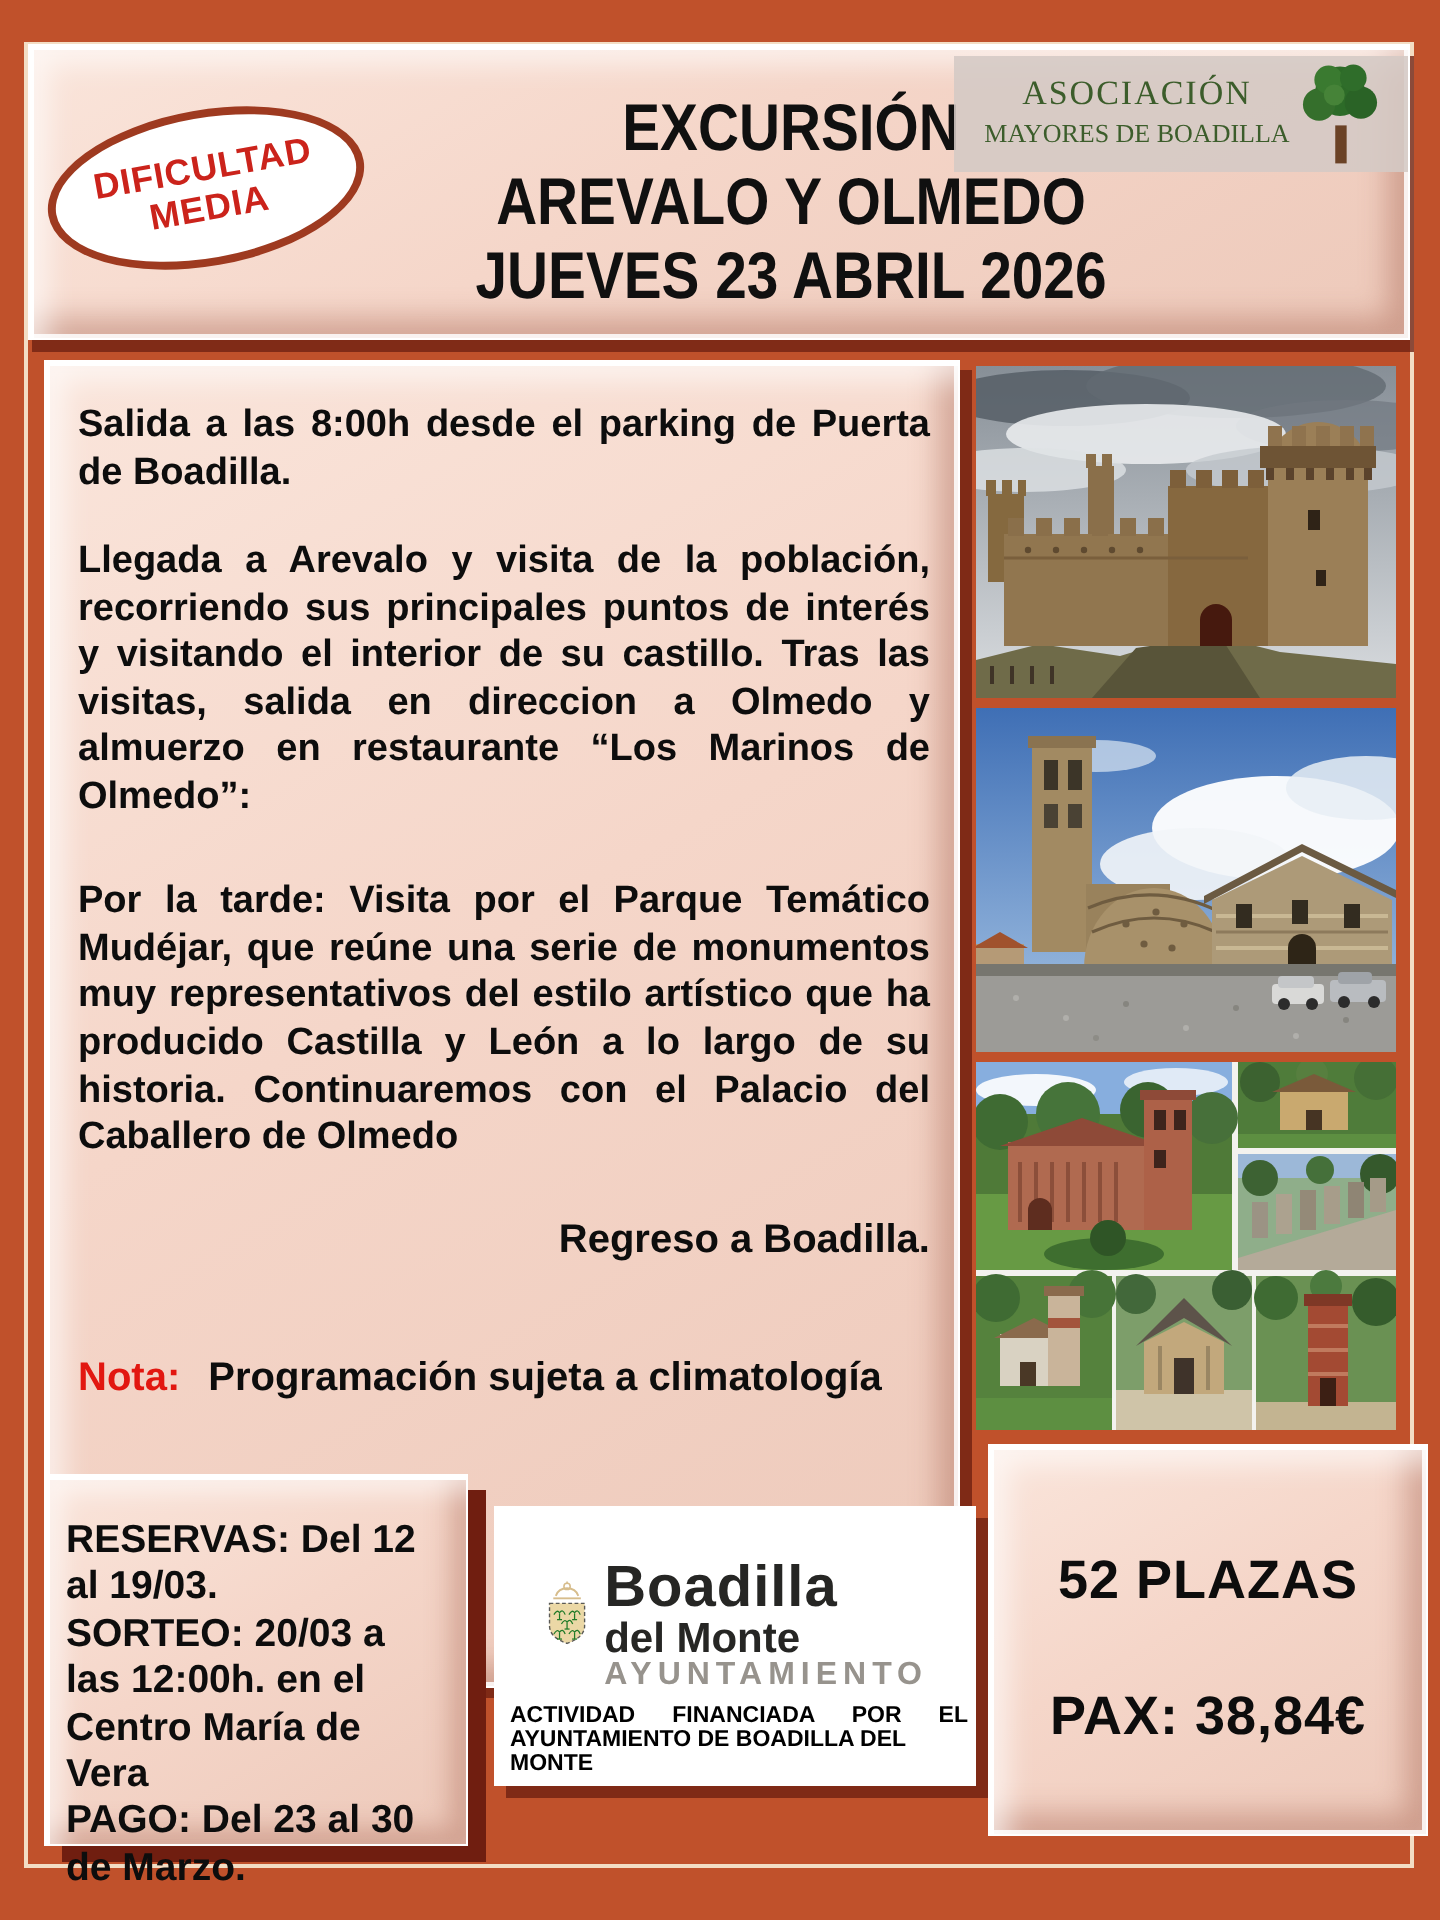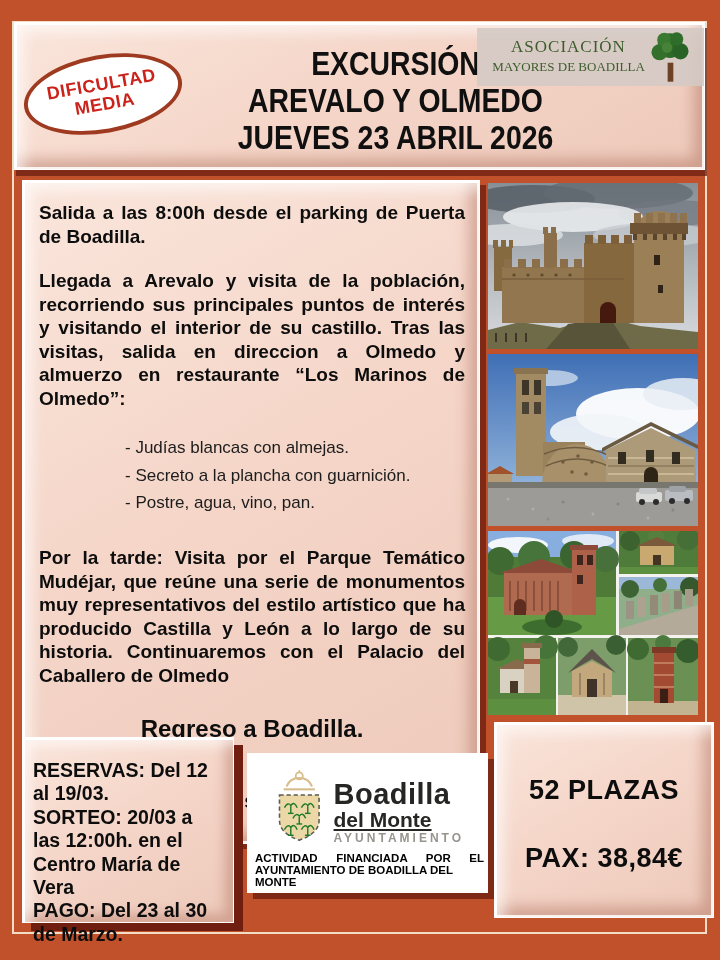--- a/index.html
+++ b/index.html
@@ -61,21 +61,21 @@
       inset 2px 2px 0 #ffffff,
       inset 9px 9px 14px rgba(255,255,255,.65),
       inset -2px -2px 0 rgba(255,255,255,.85),
       inset -10px -10px 14px rgba(160,90,70,.40),
       6px 5px 0 rgba(110,32,18,.8);
   }
   .bodytext{ font-size:19px; font-weight:700; color:#0d0d0d; text-align:justify; line-height:1.24; margin:0; }
   #paragraph-arrival{ margin-top:21px; }
   #menu-list{ margin:24px 0 0 86px; font-size:17px; font-weight:400; color:#1c1c1c; line-height:1.62; }
   #paragraph-afternoon{ margin-top:29px; }
-  #return-line{ margin-top:27px; font-size:24px; text-align:center; }
+  #return-line{ margin-top:27px; font-size:20px; text-align:right; }
   #note-line{ margin-top:46px; font-size:20px; font-weight:700; }
   #note-label{ color:#E21710; }
   #note-text{ color:#0d0d0d; margin-left:14px; }
   
   #photo-column{ position:absolute; left:488px; top:183px; width:210px; }
   .photo{ display:block; margin-bottom:5px; }
   
   #reservations-box{ left:22px; top:737px; width:212px; height:186px; padding:21px 6px 0 10px;
     box-shadow:
       inset 2px 2px 0 #ffffff,
@@ -84,22 +84,22 @@
       9px 8px 0 #701E10;
   }
   #reservations-text{ font-size:19.5px; font-weight:700; color:#0d0d0d; line-height:1.2; white-space:pre-line; }
   #funding-box{
     position:absolute; left:247px; top:753px; width:241px; height:140px; background:#ffffff;
     box-shadow:6px 6px 0 rgba(110,32,18,.8); box-sizing:border-box; padding:4px 24px;
   }
   #funding-row{ display:flex; align-items:flex-start; }
   #wordmark{ margin-left:6px; margin-top:22px; }
   #brand-line1{ font-size:29px; line-height:30px; font-weight:700; color:#262624; letter-spacing:.5px; }
-  #brand-line2{ font-size:21px; line-height:21px; font-weight:700; color:#262624;text-decoration:underline; }
-  #brand-line3{ font-size:12px; line-height:12px; font-weight:700; color:#97938d; letter-spacing:3px; margin-top:2px; }
+  #brand-line2{ font-size:21px; line-height:21px; font-weight:700; color:#262624; }
+  #brand-line3{ font-size:16px; line-height:12px; font-weight:700; color:#97938d; letter-spacing:3px; margin-top:2px; }
   #funding-caption{ position:absolute; left:8px; right:4px; bottom:5px; font-size:11.5px; font-weight:700; color:#000; }
   #caption-line1{ text-align:justify; text-align-last:justify; }
   #caption-line2{ text-align:left; }
   #capacity-box{ left:494px; top:722px; width:220px; height:196px; padding-top:52px; text-align:center; }
   .capacity-line{ font-size:27px; font-weight:700; color:#0d0d0d; letter-spacing:.5px; }
   #capacity-pax{ margin-top:37px; }
 </style>
 </head>
 <body>
 
@@ -130,25 +130,20 @@
         <circle cx="14" cy="10" r="7.5" fill="#3a7a30"></circle>
         <circle cx="27" cy="9" r="7" fill="#2f6d2a"></circle>
         <circle cx="17" cy="18" r="5.5" fill="#468338"></circle>
       </svg>
     </div>
   </div>
 
   <div id="main-box" class="pbox">
     <p class="bodytext" id="paragraph-departure">Salida  a las 8:00h desde el parking de Puerta de Boadilla.</p>
     <p class="bodytext" id="paragraph-arrival">Llegada a Arevalo y visita de la población, recorriendo sus principales puntos de interés y visitando el interior de su castillo. Tras las visitas, salida en direccion a Olmedo y almuerzo en restaurante “Los Marinos de Olmedo”:</p>
-    <div id="menu-list">
-      <div>- Judías blancas con almejas.</div>
-      <div>- Secreto a la plancha  con guarnición.</div>
-      <div>- Postre, agua, vino,  pan.</div>
-    </div>
     <p class="bodytext" id="paragraph-afternoon">Por la tarde: Visita por el Parque Temático Mudéjar, que reúne una serie de monumentos muy representativos del estilo artístico que ha producido Castilla y León a lo largo de su historia. Continuaremos con el Palacio del Caballero de Olmedo</p>
     <p class="bodytext" id="return-line">Regreso a Boadilla.</p>
     <div id="note-line">
       <span id="note-label">Nota:</span><span id="note-text">Programación sujeta a climatología</span>
     </div>
   </div>
 
   <div id="photo-column">
 
     <svg class="photo" width="210" height="166" viewBox="0 0 210 166">

